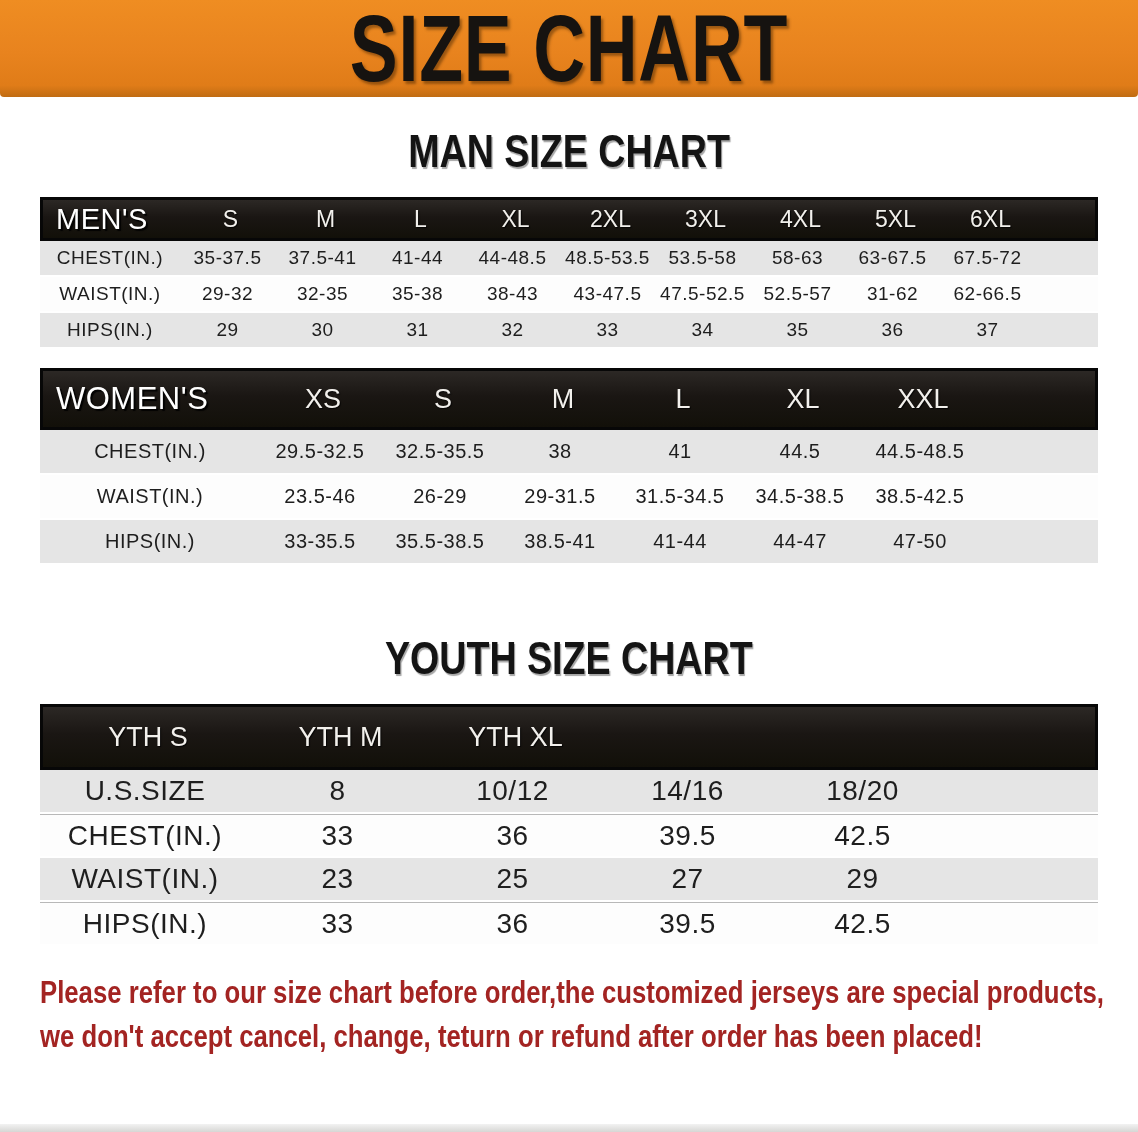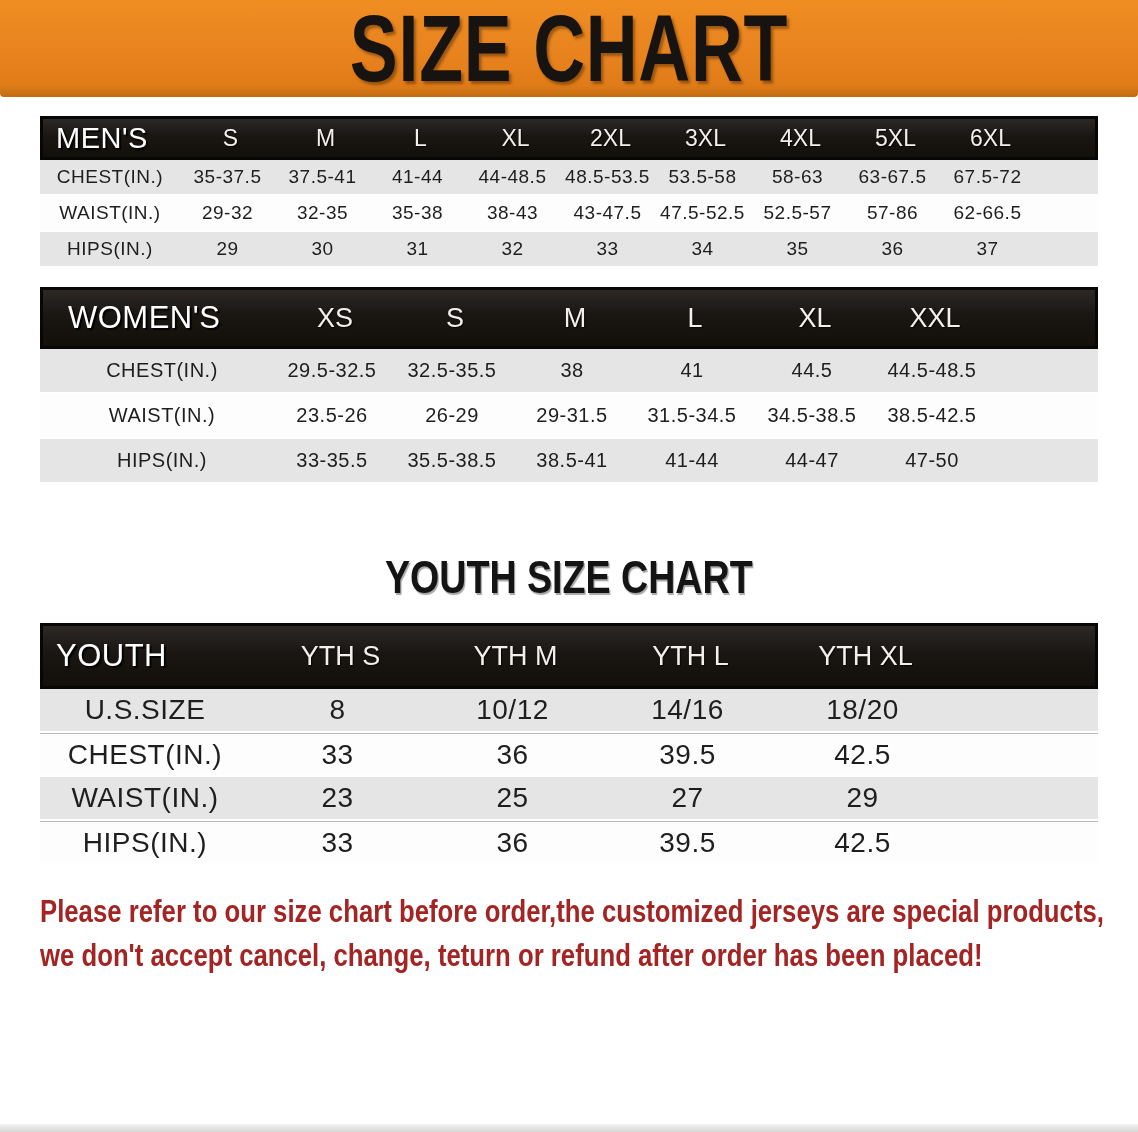--- a/index.html
+++ b/index.html
@@ -42,21 +42,21 @@
   .women-heading-wrap { margin-top: 31px; }
   .youth-heading-wrap { margin-top: 66px; }
 
   
   .size-table {
     width: 1058px;
     margin: 19px 0 0 40px;
   }
   .trow { display: grid; align-items: center; }
   .men   .trow { grid-template-columns: 140px repeat(9, 95px) 1fr; }
-  .women .trow { grid-template-columns: 220px repeat(6, 120px) 1fr; padding-left: 12px; }
+  .women .trow { grid-template-columns: 220px repeat(6, 120px) 1fr; }
   .youth .trow { grid-template-columns: 210px repeat(4, 175px) 1fr; }
 
   .thead {
     background: linear-gradient(180deg, #2c2825 0%, #1a1613 45%, #121009 100%);
     border: 3px solid #070707;
   }
   .men   .thead { height: 44px; }
   .women .thead { height: 62px; }
   .youth .thead { height: 66px; }
 
@@ -108,20 +108,23 @@
   }
 </style>
 </head>
 <body>
 
 <div class="banner">
   <span class="banner-title">SIZE CHART</span>
 </div>
 
 <section>
+  <div class="section-heading-wrap men-heading-wrap">
+    <h2 class="section-heading">MAN SIZE CHART</h2>
+  </div>
   <div class="size-table men">
       <div class="trow thead">
         <div class="tcell hlabel">MEN'S</div>
         <div class="tcell hcol">S</div>
         <div class="tcell hcol">M</div>
         <div class="tcell hcol">L</div>
         <div class="tcell hcol">XL</div>
         <div class="tcell hcol">2XL</div>
         <div class="tcell hcol">3XL</div>
         <div class="tcell hcol">4XL</div>
@@ -144,21 +147,21 @@
       </div>
       <div class="trow drow white">
         <div class="tcell rlabel">WAIST(IN.)</div>
         <div class="tcell val">29-32</div>
         <div class="tcell val">32-35</div>
         <div class="tcell val">35-38</div>
         <div class="tcell val">38-43</div>
         <div class="tcell val">43-47.5</div>
         <div class="tcell val">47.5-52.5</div>
         <div class="tcell val">52.5-57</div>
-        <div class="tcell val">57-86</div>
+        <div class="tcell val">31-62</div>
         <div class="tcell val">62-66.5</div>
         <div class="tcell spacer"></div>
       </div>
       <div class="trow drow gray">
         <div class="tcell rlabel">HIPS(IN.)</div>
         <div class="tcell val">29</div>
         <div class="tcell val">30</div>
         <div class="tcell val">31</div>
         <div class="tcell val">32</div>
         <div class="tcell val">33</div>
@@ -188,21 +191,21 @@
         <div class="tcell val">29.5-32.5</div>
         <div class="tcell val">32.5-35.5</div>
         <div class="tcell val">38</div>
         <div class="tcell val">41</div>
         <div class="tcell val">44.5</div>
         <div class="tcell val">44.5-48.5</div>
         <div class="tcell spacer"></div>
       </div>
       <div class="trow drow white">
         <div class="tcell rlabel">WAIST(IN.)</div>
-        <div class="tcell val">23.5-26</div>
+        <div class="tcell val">23.5-46</div>
         <div class="tcell val">26-29</div>
         <div class="tcell val">29-31.5</div>
         <div class="tcell val">31.5-34.5</div>
         <div class="tcell val">34.5-38.5</div>
         <div class="tcell val">38.5-42.5</div>
         <div class="tcell spacer"></div>
       </div>
       <div class="trow drow gray">
         <div class="tcell rlabel">HIPS(IN.)</div>
         <div class="tcell val">33-35.5</div>
@@ -215,24 +218,22 @@
       </div>
     </div>
 </section>
 
 <section>
   <div class="section-heading-wrap youth-heading-wrap">
     <h2 class="section-heading">YOUTH SIZE CHART</h2>
   </div>
   <div class="size-table youth">
       <div class="trow thead">
-        <div class="tcell hlabel">YOUTH</div>
         <div class="tcell hcol">YTH S</div>
         <div class="tcell hcol">YTH M</div>
-        <div class="tcell hcol">YTH L</div>
         <div class="tcell hcol">YTH XL</div>
         <div class="tcell spacer"></div>
       </div>
       <div class="trow drow gray">
         <div class="tcell rlabel">U.S.SIZE</div>
         <div class="tcell val">8</div>
         <div class="tcell val">10/12</div>
         <div class="tcell val">14/16</div>
         <div class="tcell val">18/20</div>
         <div class="tcell spacer"></div>

